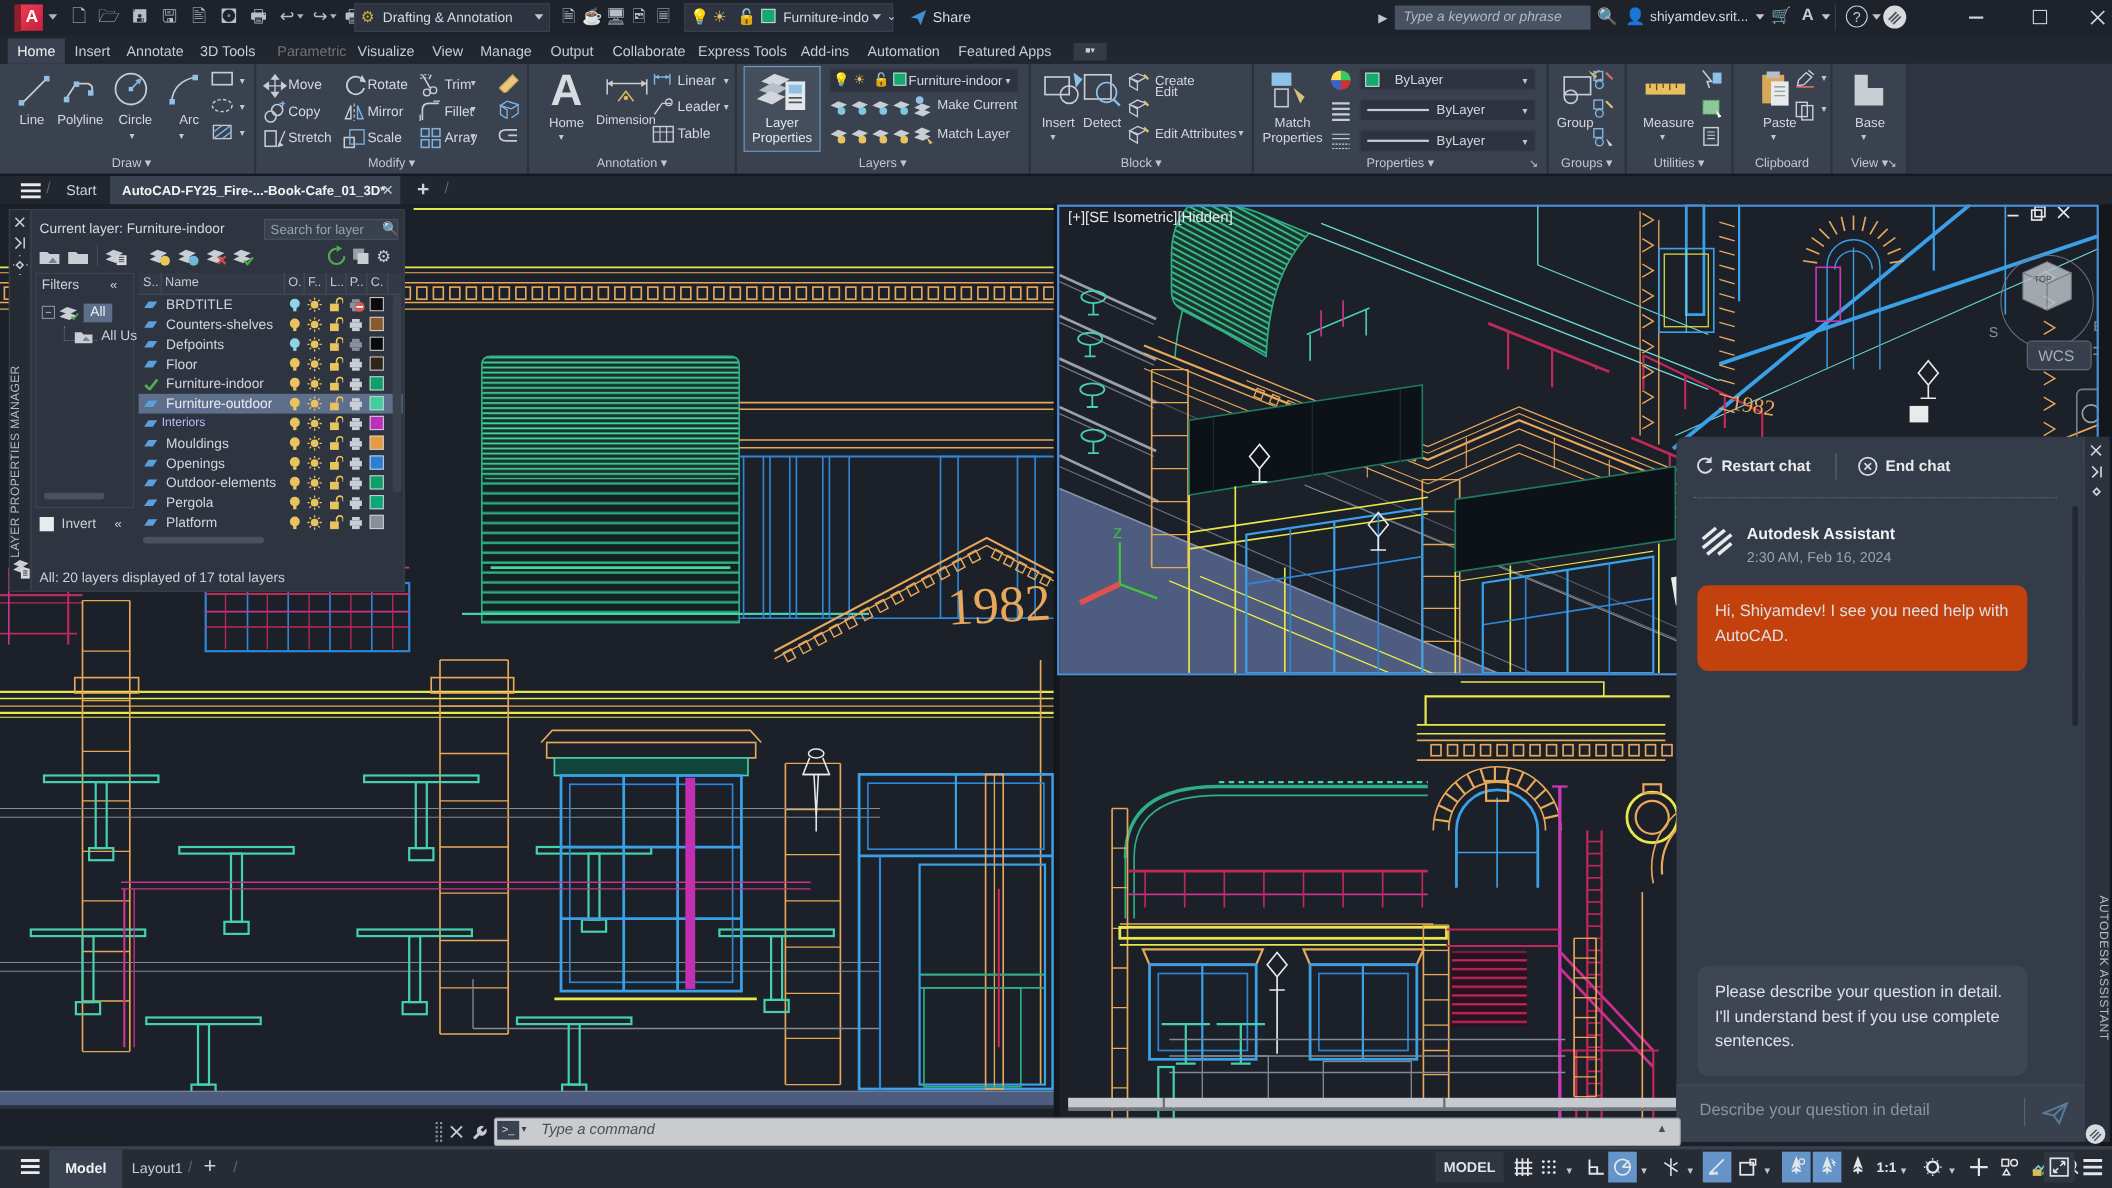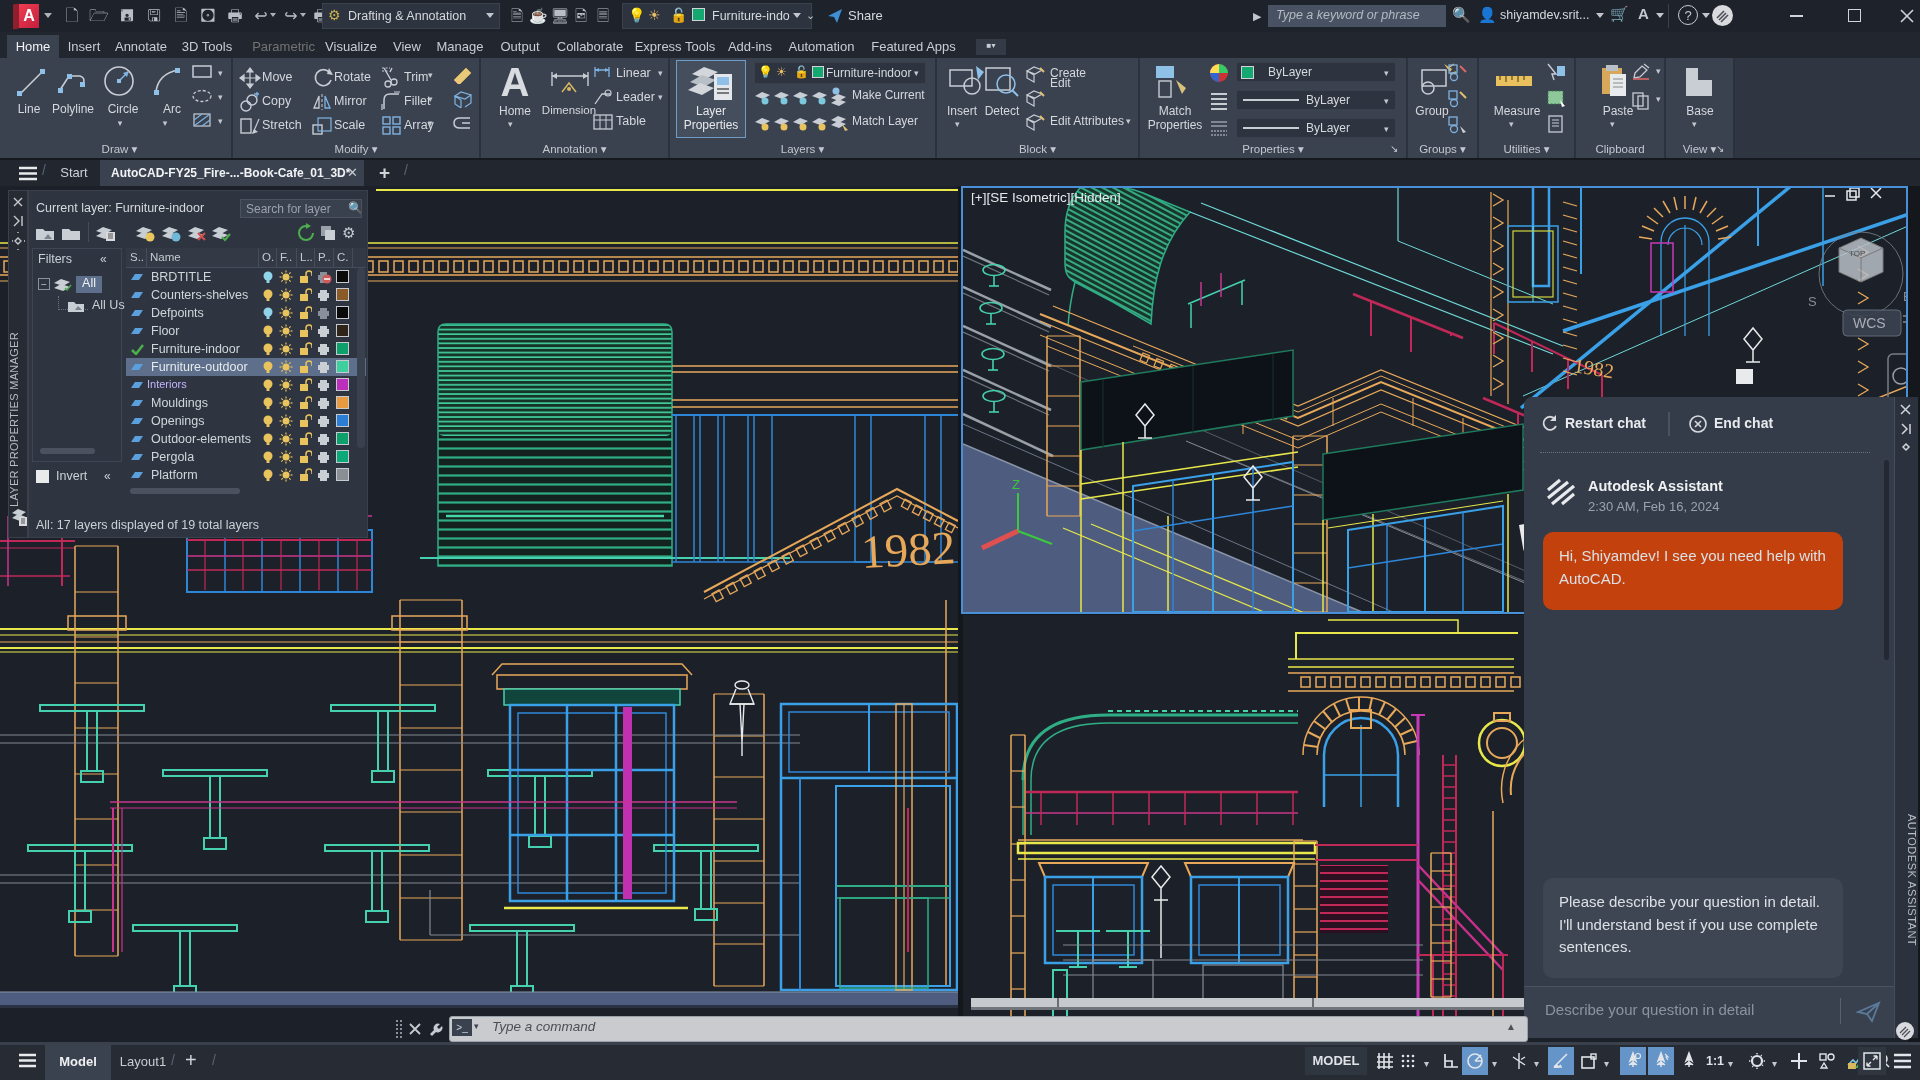--- a/index.html
+++ b/index.html
@@ -1165,21 +1165,21 @@
     <div class="abs" style="left:58px;top:296px;width:30px;height:14px;border-left:1px dotted #6a7280;border-bottom:1px dotted #6a7280"></div>
     <svg class="abs" style="left:66px;top:298px" width="22" height="16">
       <path d="M2 4 h6 l2 2 h8 v8 H2z" fill="#c9ced5"></path>
       <path d="M12 8 l4 4 h-7z" fill="#7a828c"></path>
     </svg>
     <div class="abs" style="left:92px;top:298px;width:40px;height:14px;color:#ccd0d6;font-size:12.5px">All Us</div>
     <div class="abs" style="left:40px;top:448px;width:55px;height:6px;background:#4a5260;border-radius:3px"></div>
     <div class="abs" style="left:36px;top:470px;width:13px;height:13px;background:#e8eaec"></div>
     <div class="abs" style="left:56px;top:469px;width:50px;height:15px;color:#ccd0d6;font-size:12.5px">Invert</div>
     <div class="abs" style="left:104px;top:469px;width:20px;height:15px;color:#ccd0d6;font-size:12px">«</div>
-    <div class="abs" style="left:36px;top:518px;width:300px;height:15px;color:#ccd0d6;font-size:12.5px">All: 17 layers displayed of 19 total layers</div>
+    <div class="abs" style="left:36px;top:518px;width:300px;height:15px;color:#ccd0d6;font-size:12.5px">All: 20 layers displayed of 17 total layers</div>
     <div class="abs" style="left:126px;top:248px;width:240px;height:20px;background:#333a46;border-bottom:1px solid #454d5a"></div>
     <div class="abs" style="left:130px;top:251px;width:24px;height:14px;color:#c6cad0;font-size:11.5px">S..</div>
     <div class="abs" style="left:150px;top:251px;width:24px;height:14px;color:#c6cad0;font-size:11.5px">Name</div>
     <div class="abs" style="left:262px;top:251px;width:24px;height:14px;color:#c6cad0;font-size:11.5px">O.</div>
     <div class="abs" style="left:280px;top:251px;width:24px;height:14px;color:#c6cad0;font-size:11.5px">F..</div>
     <div class="abs" style="left:300px;top:251px;width:24px;height:14px;color:#c6cad0;font-size:11.5px">L..</div>
     <div class="abs" style="left:318px;top:251px;width:24px;height:14px;color:#c6cad0;font-size:11.5px">P..</div>
     <div class="abs" style="left:337px;top:251px;width:24px;height:14px;color:#c6cad0;font-size:11.5px">C.</div>
     <div class="abs" style="left:146px;top:248px;width:1px;height:20px;background:#454d5a"></div>
     <div class="abs" style="left:258px;top:248px;width:1px;height:20px;background:#454d5a"></div>

